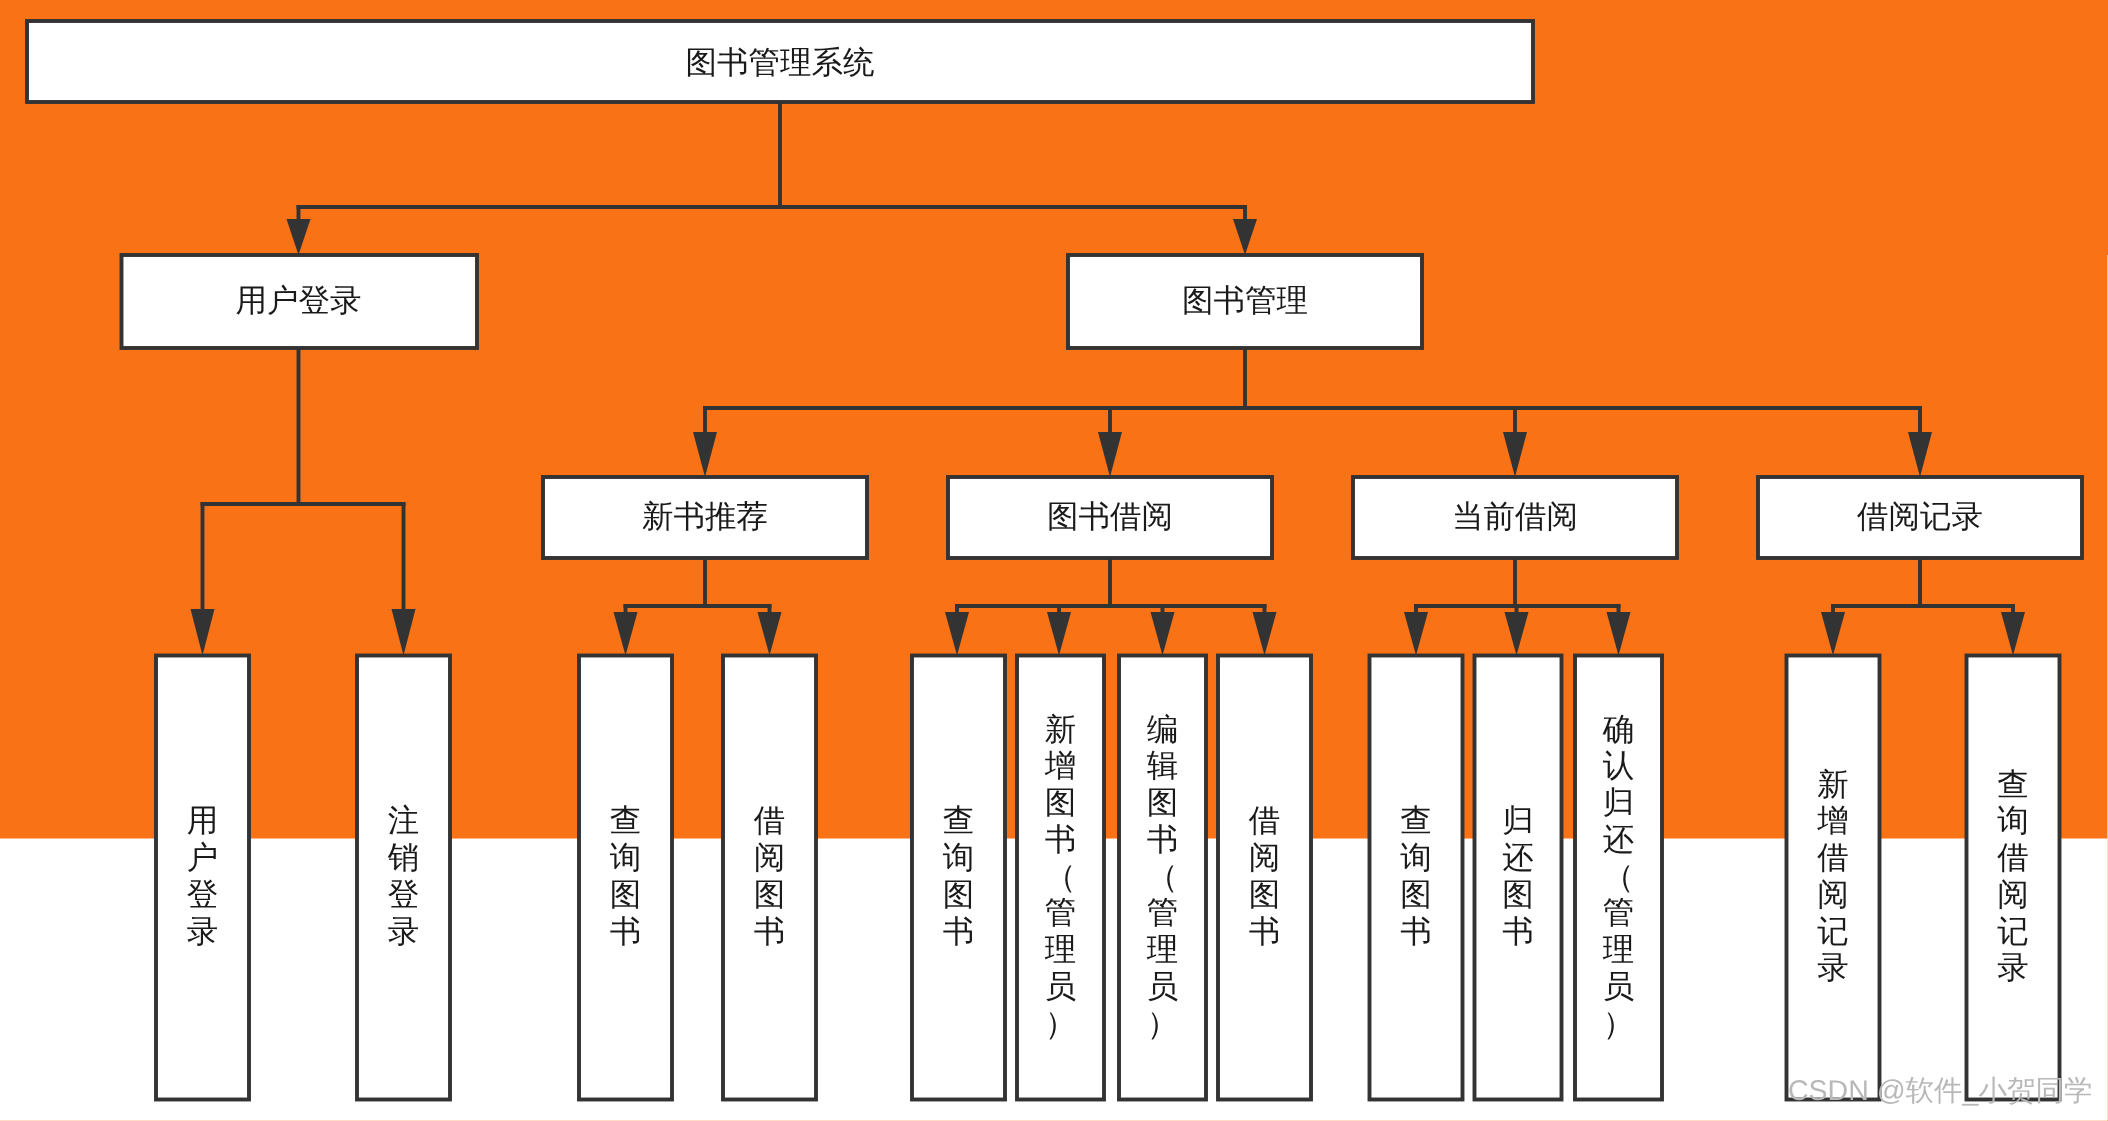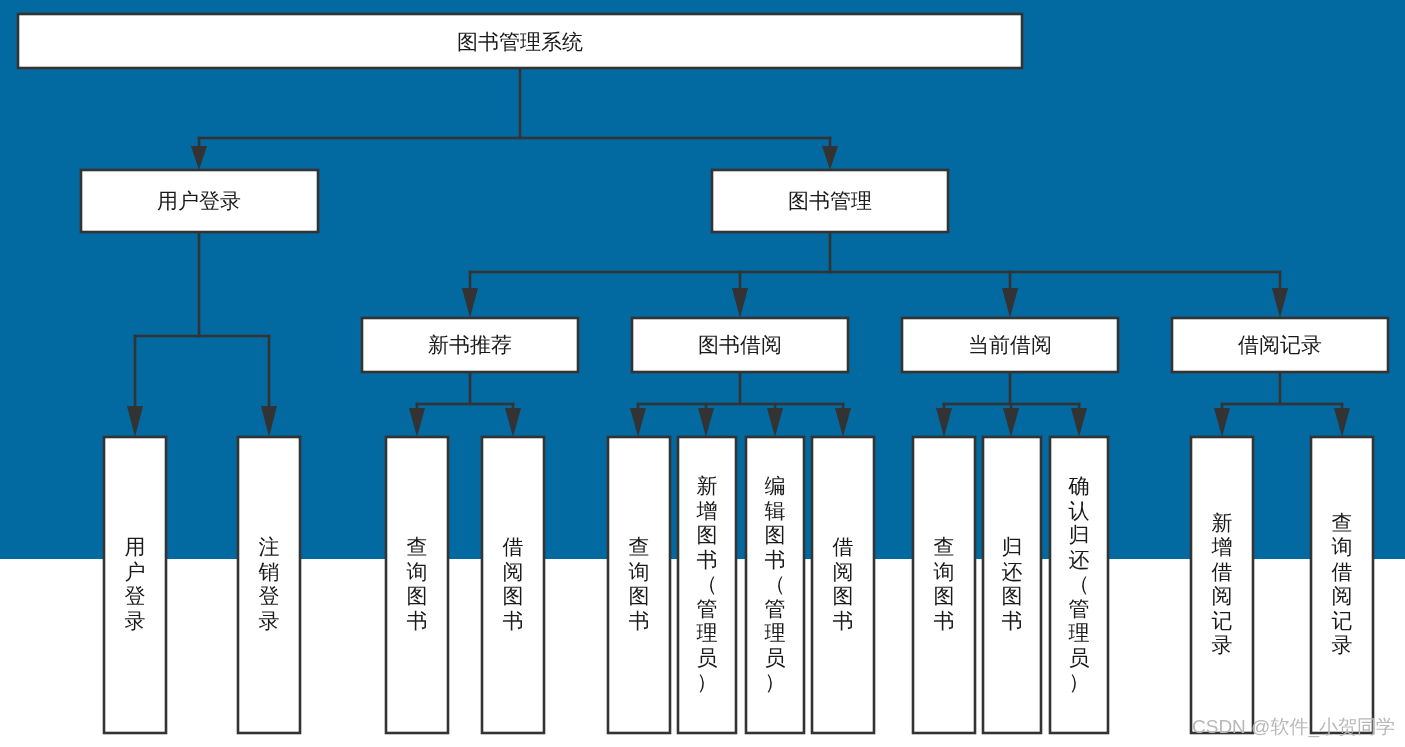--- a/index.html
+++ b/index.html
@@ -10,21 +10,21 @@
   body {
     width: 1405px;
     height: 747px;
     font-family: "Liberation Sans", "DejaVu Sans", sans-serif;
     overflow: hidden;
   }
   #diagram-root {
     position: relative;
     width: 1405px;
     height: 559px;
-    background: #0369a1;
+    background: #f97316;
   }
   svg.diagram-canvas {
     position: absolute;
     top: 0;
     left: 0;
     width: 1405px;
     height: 747px;
     display: block;
   }
   .node-box {

